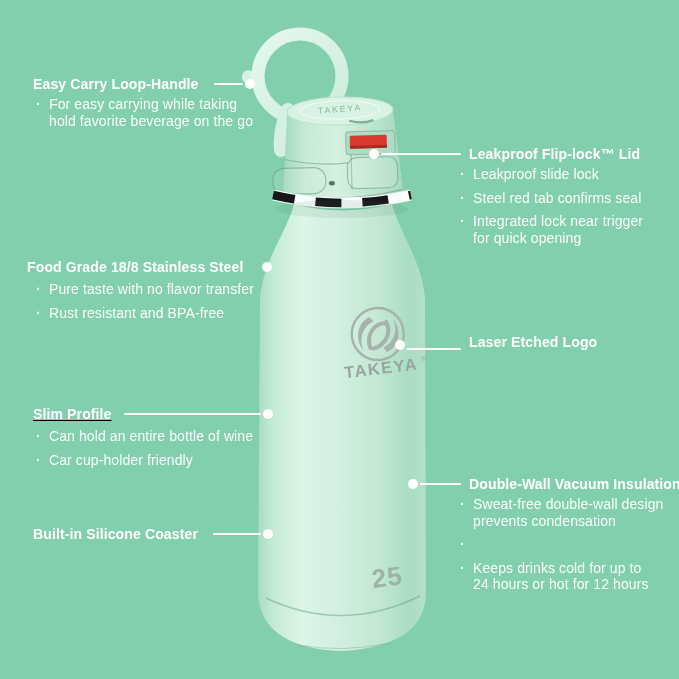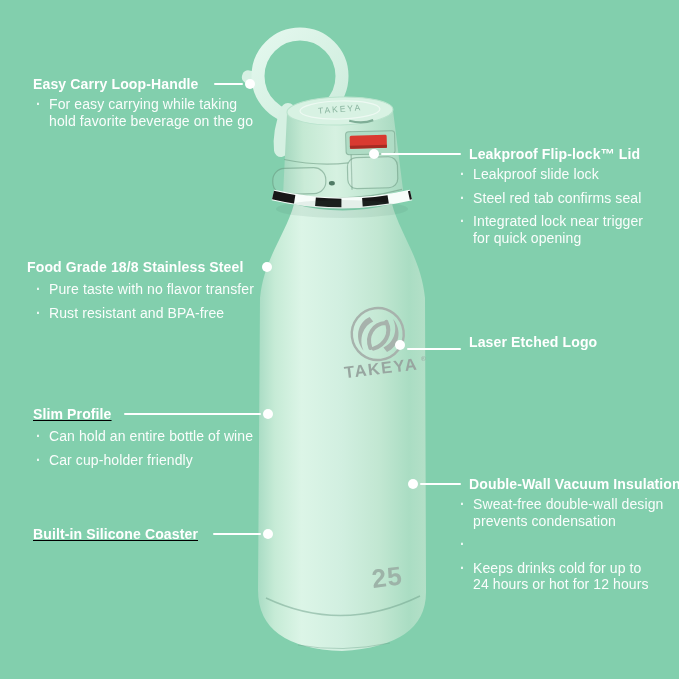--- a/index.html
+++ b/index.html
@@ -156,21 +156,21 @@
     <div class="bullet">
         <span class="mark">·</span>
         <span class="btxt">Can hold an entire bottle of wine</span>
       </div>
     <div class="bullet">
         <span class="mark">·</span>
         <span class="btxt">Car cup-holder friendly</span>
       </div>
   </div>
 
-  <div class="c-row left" style="left:33px;top:525px;width:240px;text-decoration:underline;">
+  <div class="c-row left" style="left:33px;top:525px;width:240px;">
     <span class="c-title">Built-in Silicone Coaster</span>
     <span class="cline"></span>
     <span class="cdot"></span>
   </div>
 
   <div class="c-row right" style="left:369px;top:145px;">
     <span class="cdot"></span>
     <span class="cline" style="flex:0 0 80px;"></span>
     <span class="c-title">Leakproof Flip-lock™ Lid</span>
   </div>

